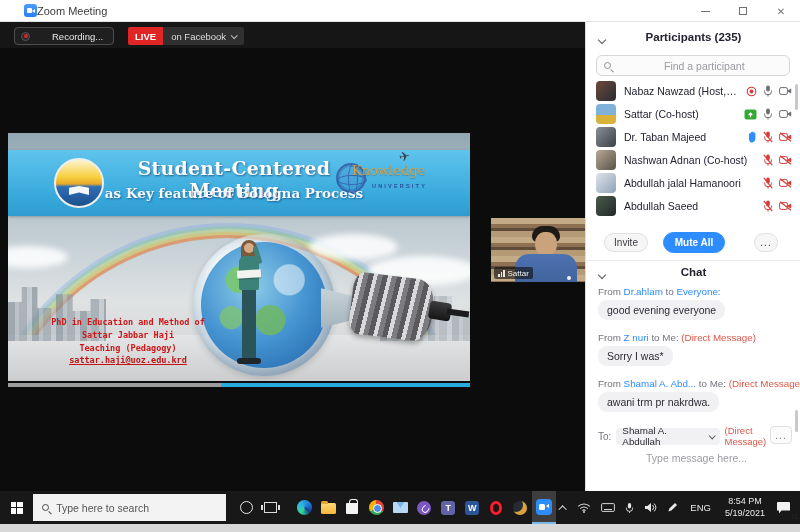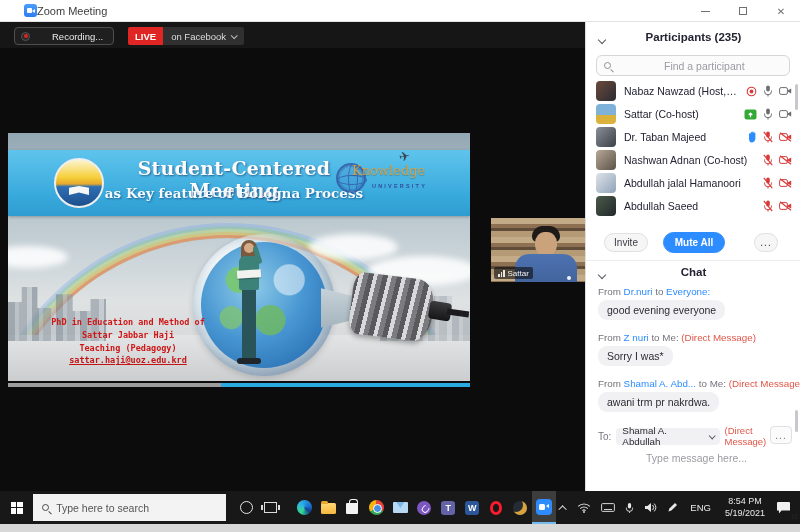--- a/index.html
+++ b/index.html
@@ -399,21 +399,21 @@
     <div class="pill-btn" style="left:18px;top:211px;width:44px;">Invite</div>
     <div class="pill-btn" id="mute-all-btn" style="left:77px;top:210px;width:62px;height:21px;">Mute All</div>
     <div class="pill-btn" style="left:168px;top:211px;width:24px;letter-spacing:1px;">...</div>
 
     <div class="divider" style="top:238px;"></div>
 
     <span class="p-abs" style="left:13px;top:246px;"><span class="chev-dark"></span></span>
     <div class="p-abs panel-title" style="left:0;top:244px;width:215px;text-align:center;">Chat</div>
 
     <div class="chat-meta" style="top:264px;">
-      <span>From</span> <span class="blue-name">Dr.nuri</span> <span>to</span> <span class="blue-name">Everyone:</span>
+      <span>From</span> <span class="blue-name">Dr.ahlam</span> <span>to</span> <span class="blue-name">Everyone:</span>
     </div>
     <div class="chat-bubble" style="top:278px;">good evening  everyone</div>
 
     <div class="chat-meta" style="top:310px;">
       <span>From</span> <span class="blue-name">Z nuri</span> <span>to</span> <span>Me:</span> <span class="red-dm">(Direct Message)</span>
     </div>
     <div class="chat-bubble" style="top:324px;">Sorry I was*</div>
 
     <div class="chat-meta" style="top:356px;">
       <span>From</span> <span class="blue-name">Shamal A. Abd...</span> <span>to</span> <span>Me:</span> <span class="red-dm">(Direct Message)</span>

